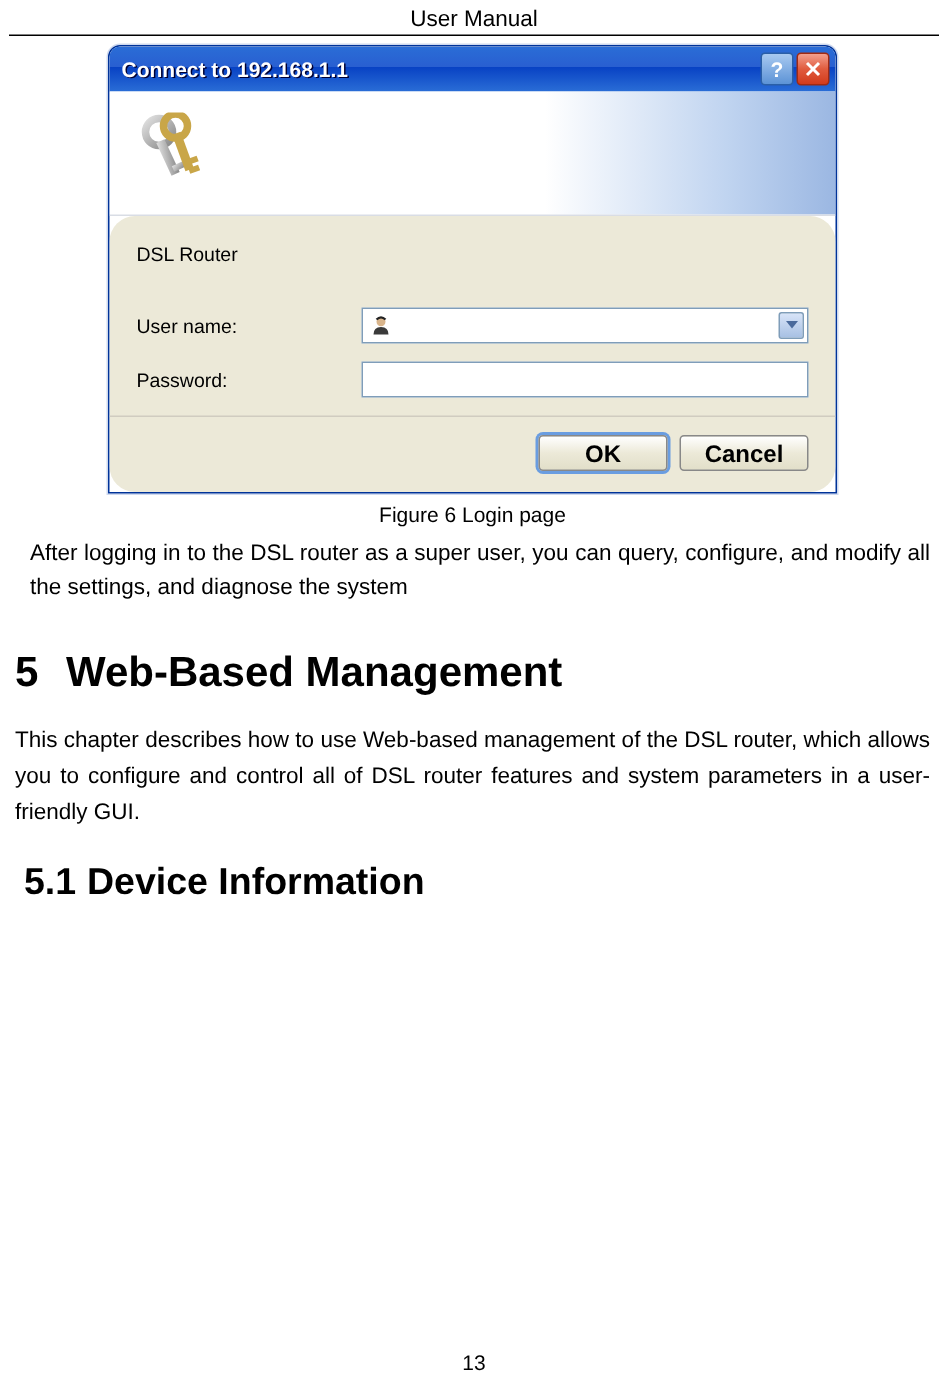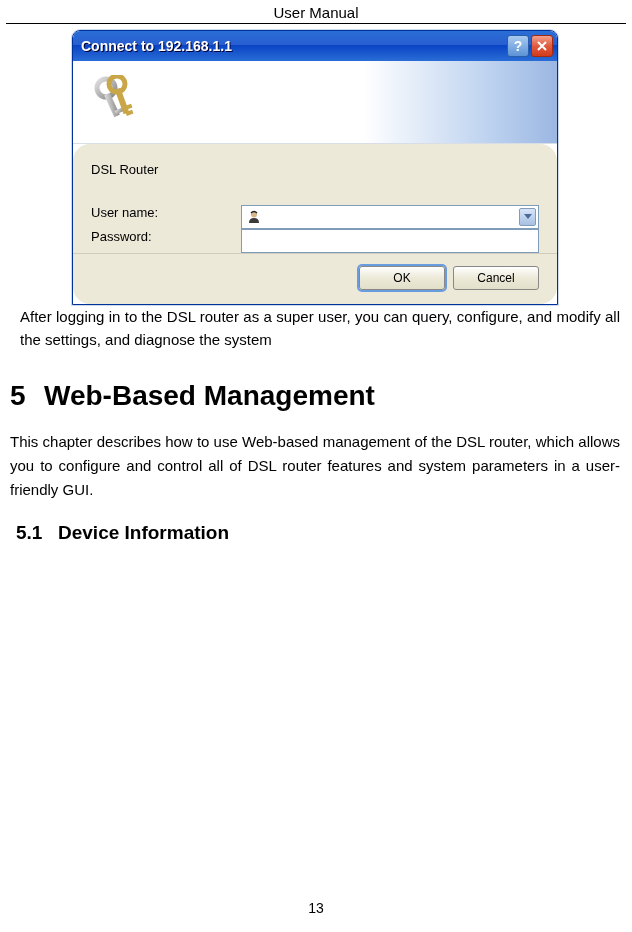--- a/index.html
+++ b/index.html
@@ -81,21 +81,22 @@
       background: #ece9d8;
       padding: 18px 18px 14px 18px;
       border-radius: 17px;
     }
     .server-label {
       margin-bottom: 28px;
       font-size: 13px;
     }
     .row {
       display: flex;
-      margin-bottom: 0;
+      align-items: center;
+      margin-bottom: 12px;
     }
     .row .lbl {
       width: 150px;
       font-size: 13px;
     }
     .field-wrap {
       flex: 1;
       display: flex;
       align-items: center;
     }
@@ -149,24 +150,25 @@
       display: flex;
       justify-content: flex-end;
       gap: 8px;
     }
     .winbtn {
       min-width: 86px;
       height: 24px;
       background: linear-gradient(to bottom, #fff, #ece9d8 50%, #e2dfc9);
       border: 1px solid #888;
       border-radius: 3px;
-      font-size: 12px;
-      display: flex;
-      align-items: center;
+      font-size: 16px;
+      display: flex;
+      align-items: flex-end;
       justify-content: center;
+      font-weight: bold;
     }
     .winbtn.ok {
       box-shadow: 0 0 0 2px #6a9de0;
     }
     .caption {
       text-align: center;
       font-size: 14px;
       margin-top: 6px;
       margin-bottom: 6px;
     }
@@ -178,21 +180,21 @@
     }
     .h1 {
       font-size: 28px;
       font-weight: bold;
       margin-top: 28px;
       margin-bottom: 18px;
       padding-left: 2px;
     }
     .h1 .num { display: inline-block; width: 34px; }
     .h2 {
-      font-size: 19px;
+      font-size: 25px;
       font-weight: bold;
       margin-top: 20px;
       margin-bottom: 10px;
       padding-left: 8px;
     }
     .h2 .num { display: inline-block; width: 42px; }
     .bodytext {
       font-size: 15px;
       line-height: 1.6;
       text-align: justify;
@@ -282,20 +284,21 @@
             <span>OK</span>
           </div>
           <div class="winbtn">
             <span>Cancel</span>
           </div>
         </div>
       </div>
     </div>
   </div>
 
+  <div class="caption">Figure 6 Login page</div>
 
   <div class="para">After logging in to the DSL router as a super user, you can query, configure, and modify all the settings, and diagnose the system</div>
 
   <div class="h1">
     <span class="num">5</span><span>Web-Based Management</span>
   </div>
 
   <div class="bodytext">This chapter describes how to use Web-based management of the DSL router, which allows you to configure and control all of DSL router features and system parameters in a user-friendly GUI.</div>
 
   <div class="h2">

